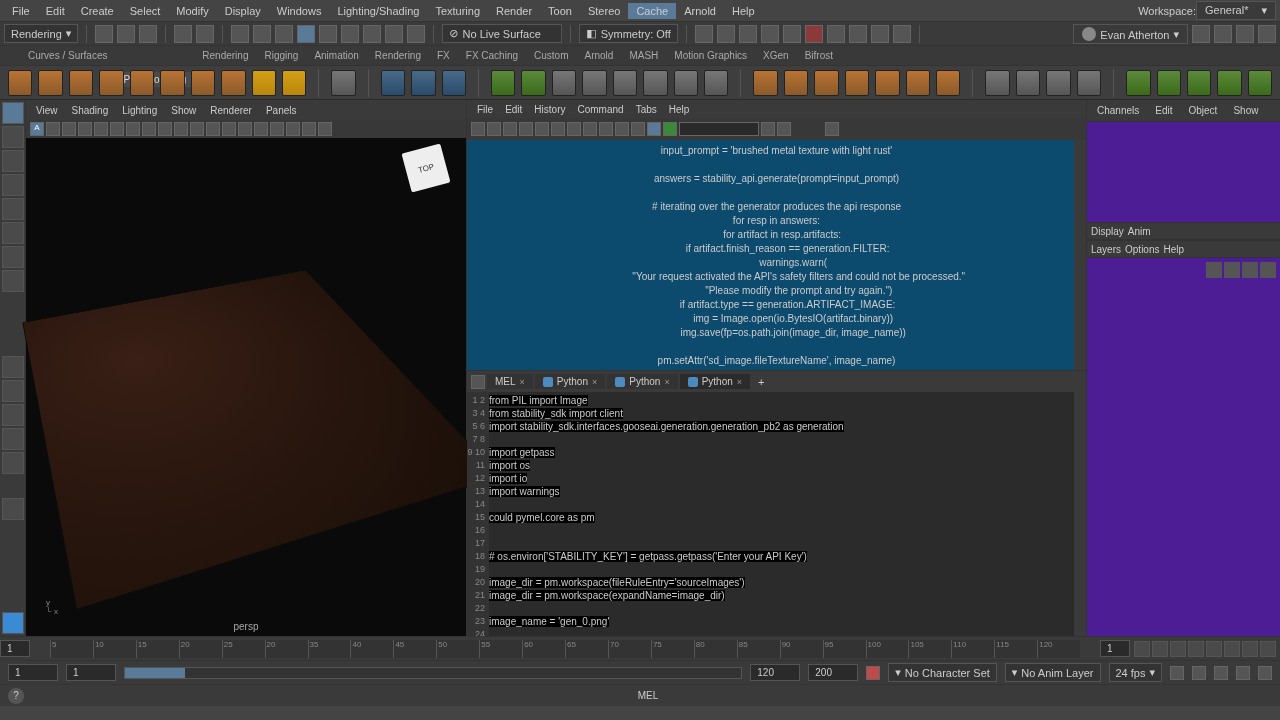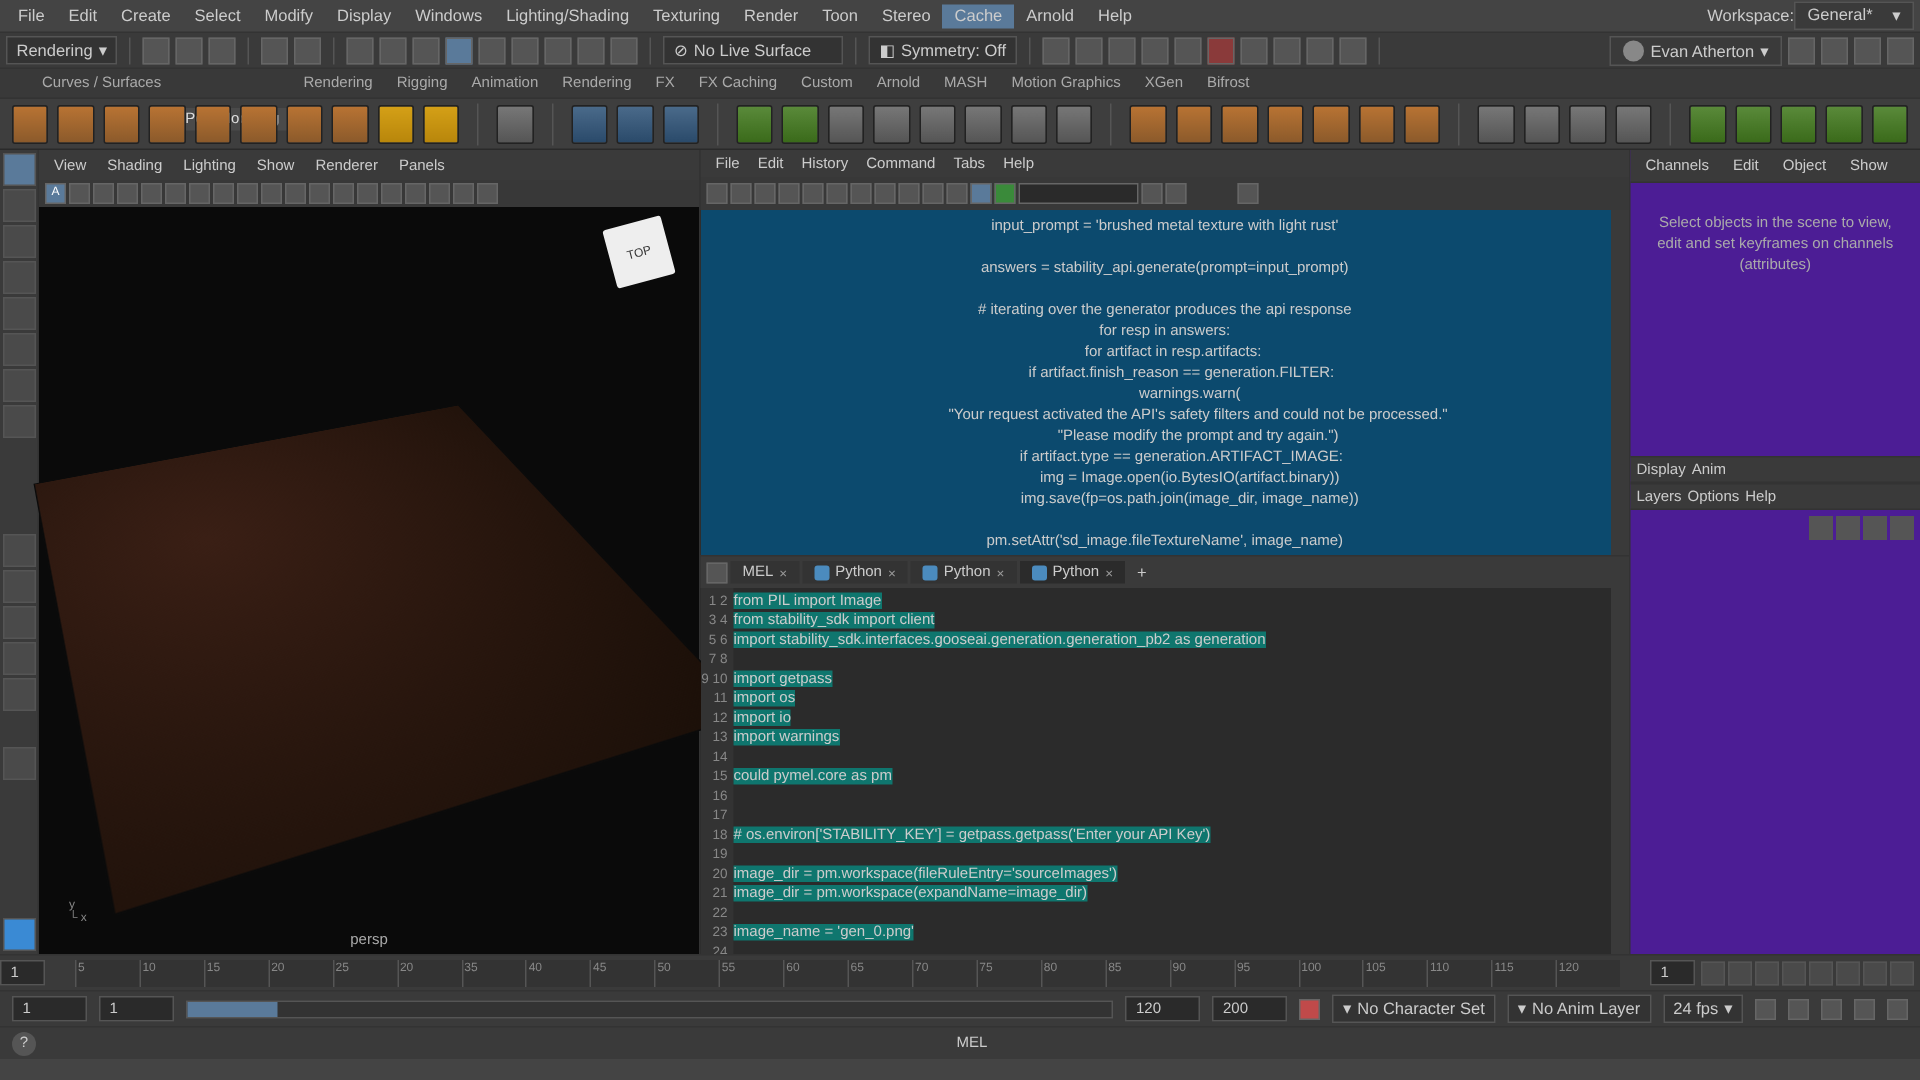--- a/index.html
+++ b/index.html
@@ -47,21 +47,21 @@
 .output .cyan { color:#5fb3b3; }
 .sb { width:12px; background:#3a3a3a; position:absolute; right:0; top:0; bottom:0; }
 .code-tabs { background:#3a3a3a; height:22px; display:flex; align-items:center; padding:0 4px; gap:2px; border-top:1px solid #333; }
 .ctab { padding:2px 8px; font-size:10px; background:#333; display:flex; align-items:center; gap:4px; }
 .ctab.active { background:#2b2b2b; }
 .ctab .x { font-size:9px; color:#999; }
 .py-icon { width:10px; height:10px; background:#4b8bbe; border-radius:2px; display:inline-block; }
 .editor { flex:1; background:#2b2b2b; font-family:'Courier New',monospace; font-size:10px; line-height:13px; overflow:hidden; position:relative; display:flex; }
 .gutter { width:22px; background:#333; text-align:right; padding:2px 4px 2px 0; color:#888; font-size:9px; line-height:13px; }
 .code { flex:1; padding:2px 0; white-space:pre; }
-.hl { background:#0f766e; }
+.hl { background:#000000; }
 .right-panel { width:194px; background:#4c1d95; border-left:1px solid #333; display:flex; flex-direction:column; }
 .rp-tabs { background:#3a3a3a; height:22px; display:flex; align-items:center; gap:4px; padding:0 4px; border-bottom:1px solid #333; }
 .rp-tab { padding:2px 6px; font-size:10px; }
 .rp-msg { flex:0 0 auto; padding:20px 10px; text-align:center; font-size:10px; color:#aaa; line-height:14px; }
 .rp-sub { background:#3a3a3a; height:18px; display:flex; align-items:center; gap:4px; padding:0 4px; border-top:1px solid #333; border-bottom:1px solid #333; margin-top:100px; }
 .rp-sub span { font-size:10px; }
 .rp-tools { height:24px; display:flex; justify-content:flex-end; gap:2px; padding:4px; }
 .rp-tool { width:16px; height:16px; background:#555; }
 .time-slider { height:24px; background:#3a3a3a; border-top:1px solid #333; display:flex; align-items:center; }
 .ts-track { flex:1; height:18px; background:#333; margin:0 20px; position:relative; display:flex; }
@@ -411,21 +411,20 @@
     </div>
   </div>
 
   <div class="right-panel">
     <div class="rp-tabs">
       <span class="rp-tab">Channels</span>
       <span class="rp-tab">Edit</span>
       <span class="rp-tab">Object</span>
       <span class="rp-tab">Show</span>
     </div>
-    <div class="rp-msg">Select objects in the scene to view, edit and set keyframes on channels (attributes)</div>
     <div class="rp-sub">
       <span>Display</span>
       <span>Anim</span>
     </div>
     <div class="rp-sub" style="margin-top:0;">
       <span>Layers</span>
       <span>Options</span>
       <span>Help</span>
     </div>
     <div class="rp-tools">

